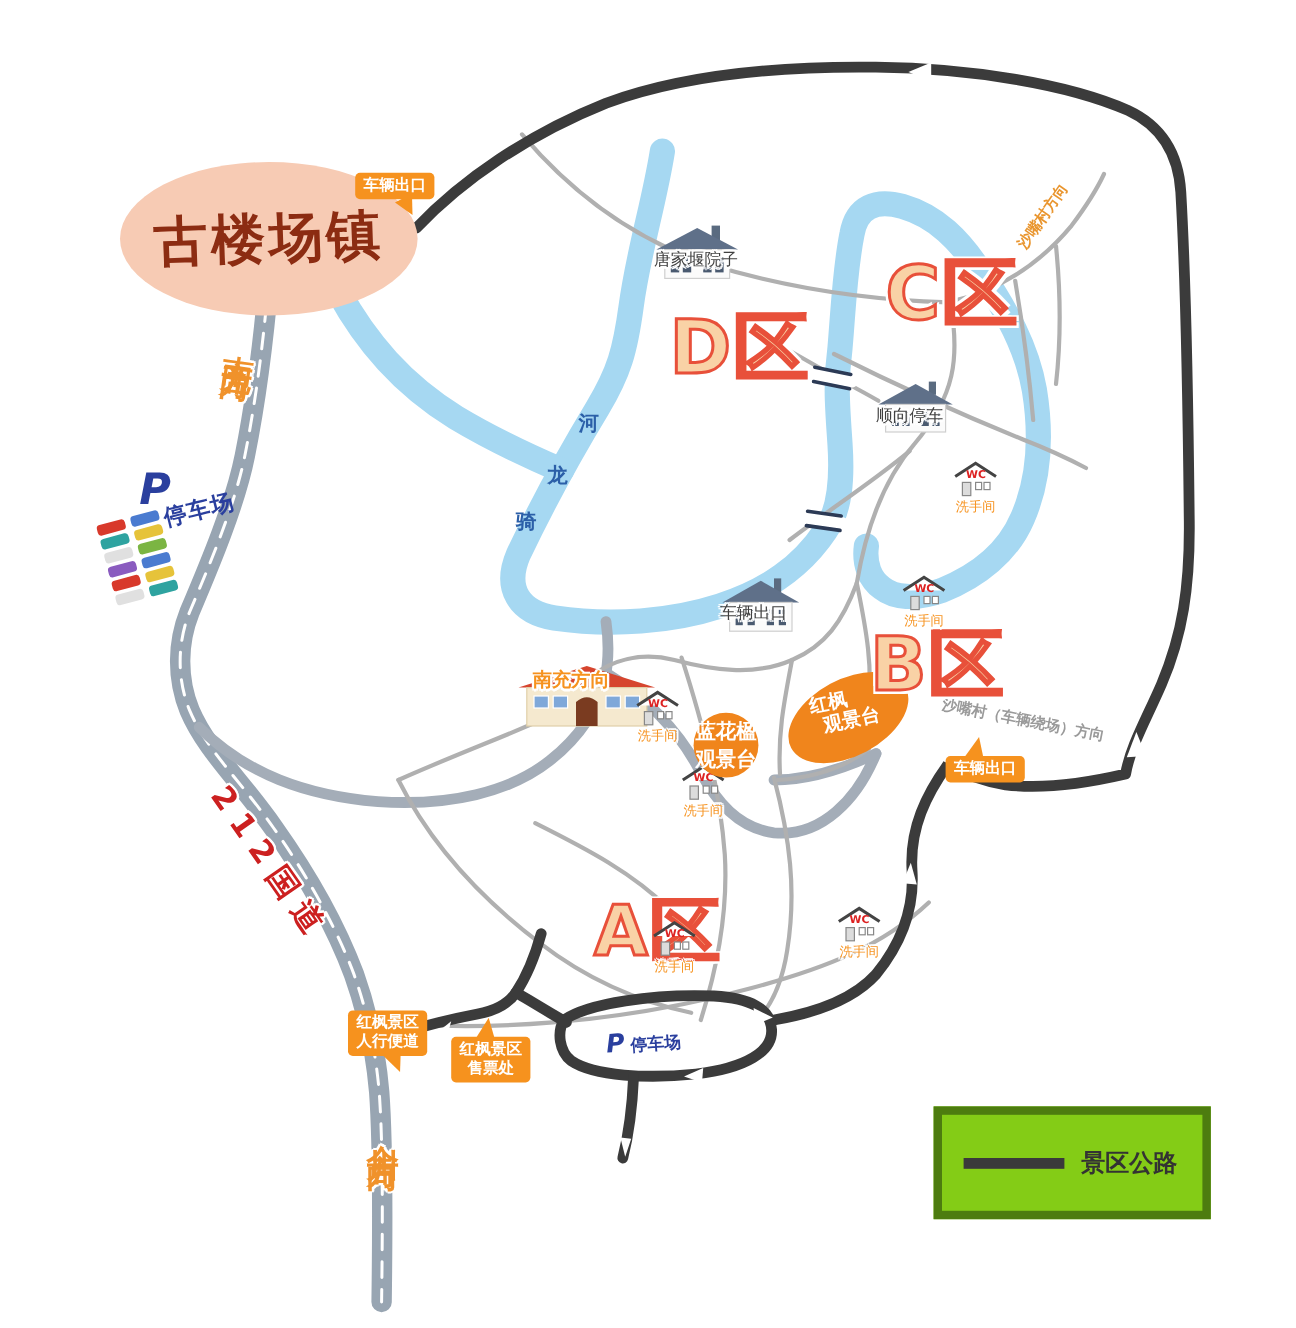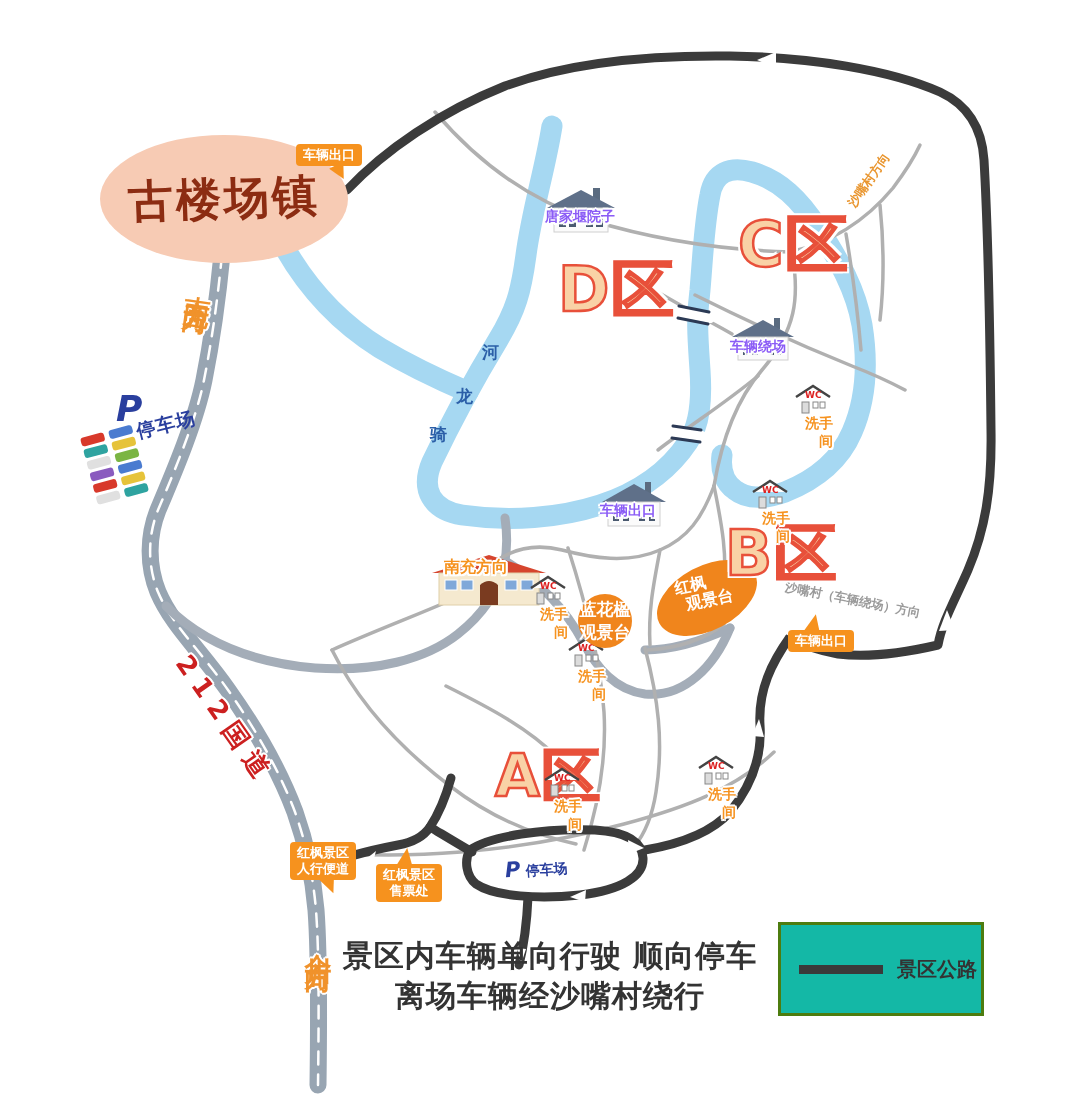--- a/index.html
+++ b/index.html
@@ -19,37 +19,37 @@
   .tri{position:absolute;width:0;height:0;z-index:5;}
   
   .vdir{writing-mode:vertical-rl;text-orientation:upright;font-weight:bold;color:#f0922b;
         font-size:26px;letter-spacing:4px;z-index:4;}
   
   .zone{font-weight:bold;font-size:62px;color:#f9d2a6;-webkit-text-stroke:2.5px #e8503a;
         z-index:4;letter-spacing:2px;
         text-shadow:3px 3px 0 #fff,-3px -3px 0 #fff,3px -3px 0 #fff,-3px 3px 0 #fff;}
   
   .house{z-index:4;}
-  .house .hl{position:absolute;left:0;top:22px;font-size:14px;font-weight:bold;color:#8b5cf6;white-space:nowrap;}
+  .house .hl{position:absolute;left:0;top:22px;font-size:14px;font-weight:normal;color:#404040;white-space:nowrap;}
   
   .wc{width:40px;text-align:center;z-index:4;}
-  .wc .wl{display:block;font-size:14px;font-weight:bold;color:#f6921e;margin-top:0;text-align:right;}
+  .wc .wl{display:block;font-size:11px;font-weight:normal;color:#f6921e;margin-top:0;}
   
   .blob{background:#f0851c;border-radius:50%;z-index:3;}
   .vp-text{z-index:4;color:#fff;font-weight:bold;line-height:1.15;}
   .circle{background:#f0851c;border-radius:50%;display:flex;flex-direction:column;
           align-items:center;justify-content:center;color:#fff;font-weight:bold;z-index:4;}
   
   .pmark{color:#2a3f9e;font-weight:bold;font-style:italic;z-index:4;}
   .cars{display:grid;grid-template-columns:repeat(2,26px);gap:3px;z-index:4;}
   .cars i{display:block;width:24px;height:9px;border-radius:3px;}
   
   .notice{left:330px;top:936px;width:440px;text-align:center;font-weight:bold;color:#333;
           font-size:30px;line-height:40px;letter-spacing:1px;z-index:4;}
-  .legend{left:778px;top:922px;width:206px;height:94px;border:3px solid #4d7c0f;background:#14b8a6;z-index:4;
+  .legend{left:778px;top:922px;width:231px;height:94px;border:7px solid #4d7c0f;background:#84cc16;z-index:4;
           display:flex;flex-direction:column;justify-content:center;gap:12px;padding-left:18px;box-sizing:border-box;}
   .lrow{display:flex;align-items:center;gap:14px;font-size:20px;font-weight:bold;color:#333;}
   .lsw1{width:84px;height:9px;background:#3a3a3a;}
   .lsw2{width:84px;height:7px;background:#b0b0b0;}
   .small-orange{color:#e9952e;font-weight:bold;font-size:12.5px;white-space:nowrap;z-index:4;}
   .gray-note{color:#9a9a9a;font-weight:bold;font-size:12.5px;white-space:nowrap;z-index:4;}
 </style>
 </head>
 <body>
 
@@ -191,21 +191,21 @@
   <div class="abs house" style="left:730px;top:316px;">
     <svg width="66" height="48">
       <rect x="44" y="2" width="6" height="11" fill="#5a6b80"></rect>
       <polygon points="2,21 33,4 64,21" fill="#5f7089"></polygon>
       <rect x="8" y="21" width="50" height="23" fill="#fbfbfb" stroke="#cfcfcf"></rect>
       <rect x="13" y="27" width="6" height="12" fill="#4a5a70"></rect>
       <rect x="22" y="27" width="6" height="12" fill="#4a5a70"></rect>
       <rect x="38" y="27" width="6" height="12" fill="#4a5a70"></rect>
       <rect x="47" y="27" width="6" height="12" fill="#4a5a70"></rect>
     </svg>
-    <span class="hl halo">车辆绕场</span>
+    <span class="hl halo">顺向停车</span>
   </div>
   <div class="abs house" style="left:600px;top:480px;">
     <svg width="68" height="50">
       <rect x="45" y="2" width="6" height="12" fill="#5a6b80"></rect>
       <polygon points="2,22 34,4 66,22" fill="#5f7089"></polygon>
       <rect x="8" y="22" width="52" height="24" fill="#fbfbfb" stroke="#cfcfcf"></rect>
       <rect x="13" y="28" width="6" height="13" fill="#4a5a70"></rect>
       <rect x="23" y="28" width="6" height="13" fill="#4a5a70"></rect>
       <rect x="39" y="28" width="6" height="13" fill="#4a5a70"></rect>
       <rect x="49" y="28" width="6" height="13" fill="#4a5a70"></rect>
@@ -312,24 +312,20 @@
   <div class="abs tag" style="left:376px;top:864px;">
     <span style="display:block">红枫景区</span>
     <span style="display:block">售票处</span>
   </div>
 
   <div class="abs" style="left:505px;top:856px;z-index:4;display:flex;align-items:baseline;gap:5px;transform:rotate(-4deg);">
     <span class="pmark" style="font-size:21px;">P</span>
     <span style="font-size:14px;font-weight:bold;color:#2a3f9e;">停车场</span>
   </div>
 
-  <div class="abs notice">
-    <div>景区内车辆单向行驶  顺向停车</div>
-    <div>离场车辆经沙嘴村绕行</div>
-  </div>
 
   <div class="abs legend">
     <div class="lrow">
       <span class="lsw1"></span>
       <span>景区公路</span>
     </div>
   </div>
 
 </div>
 

